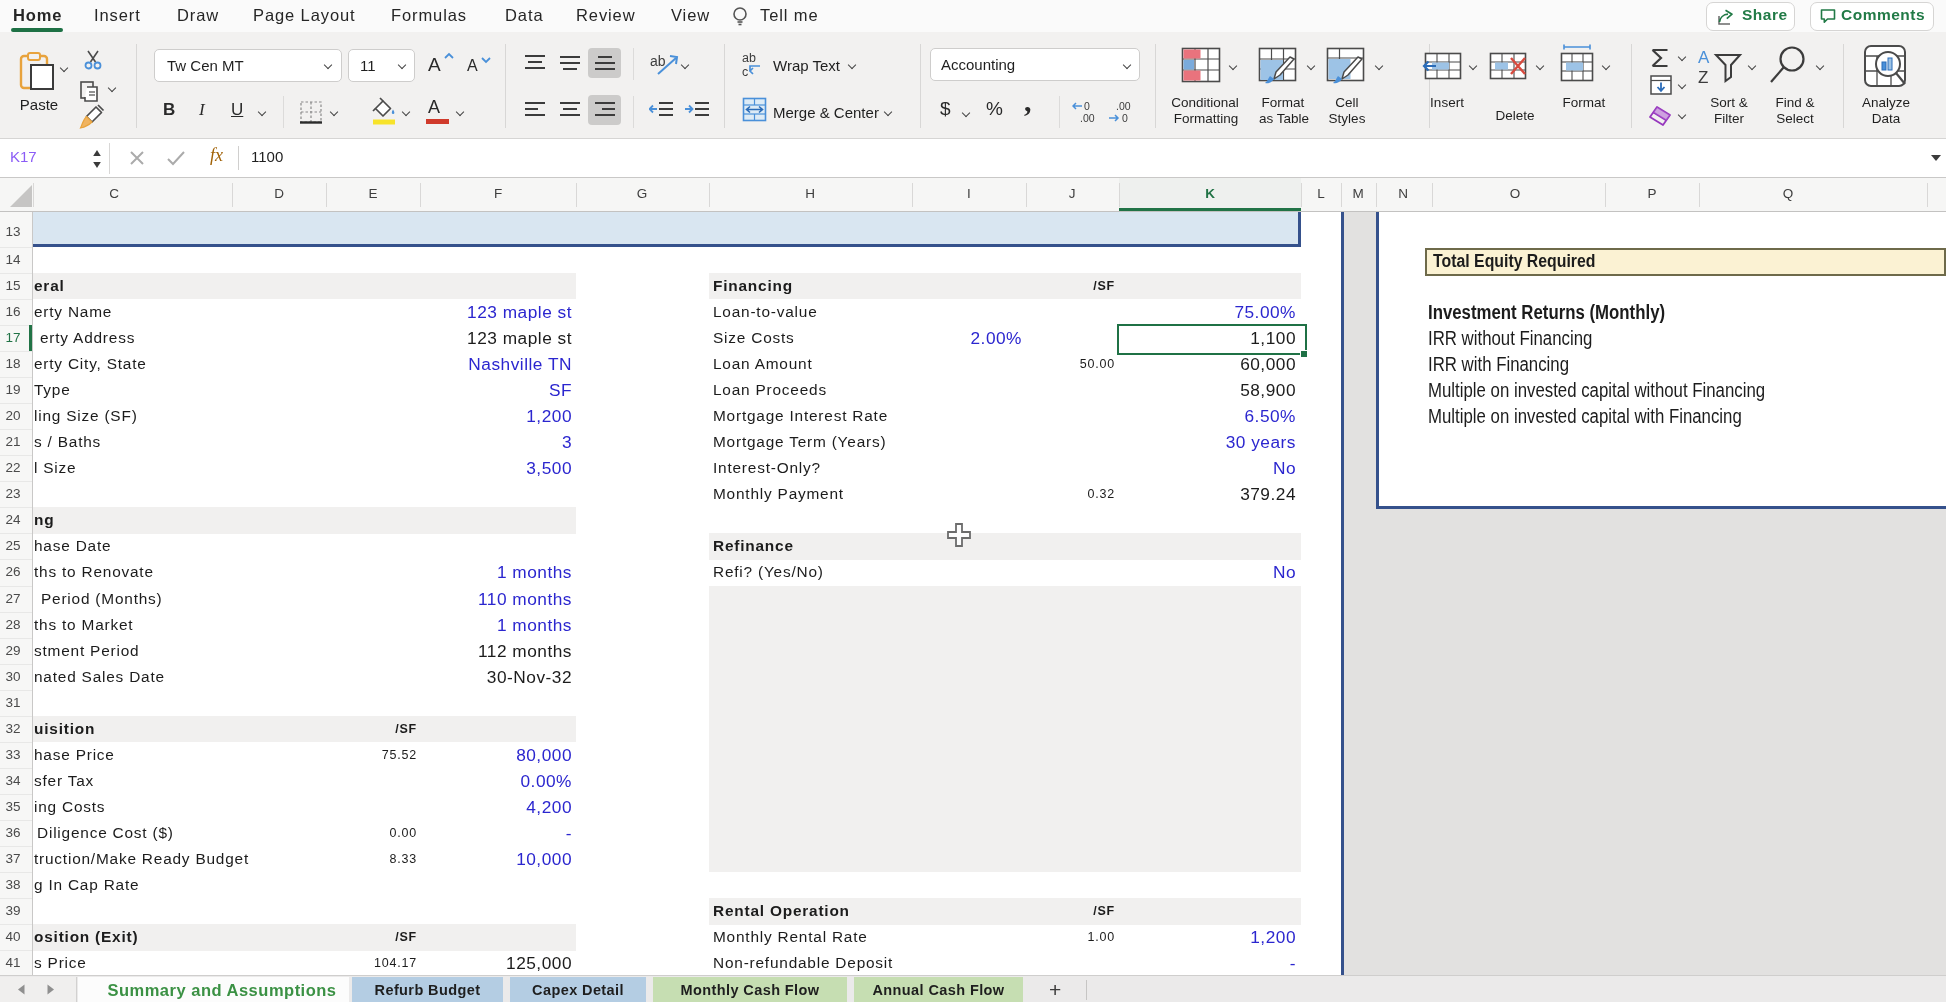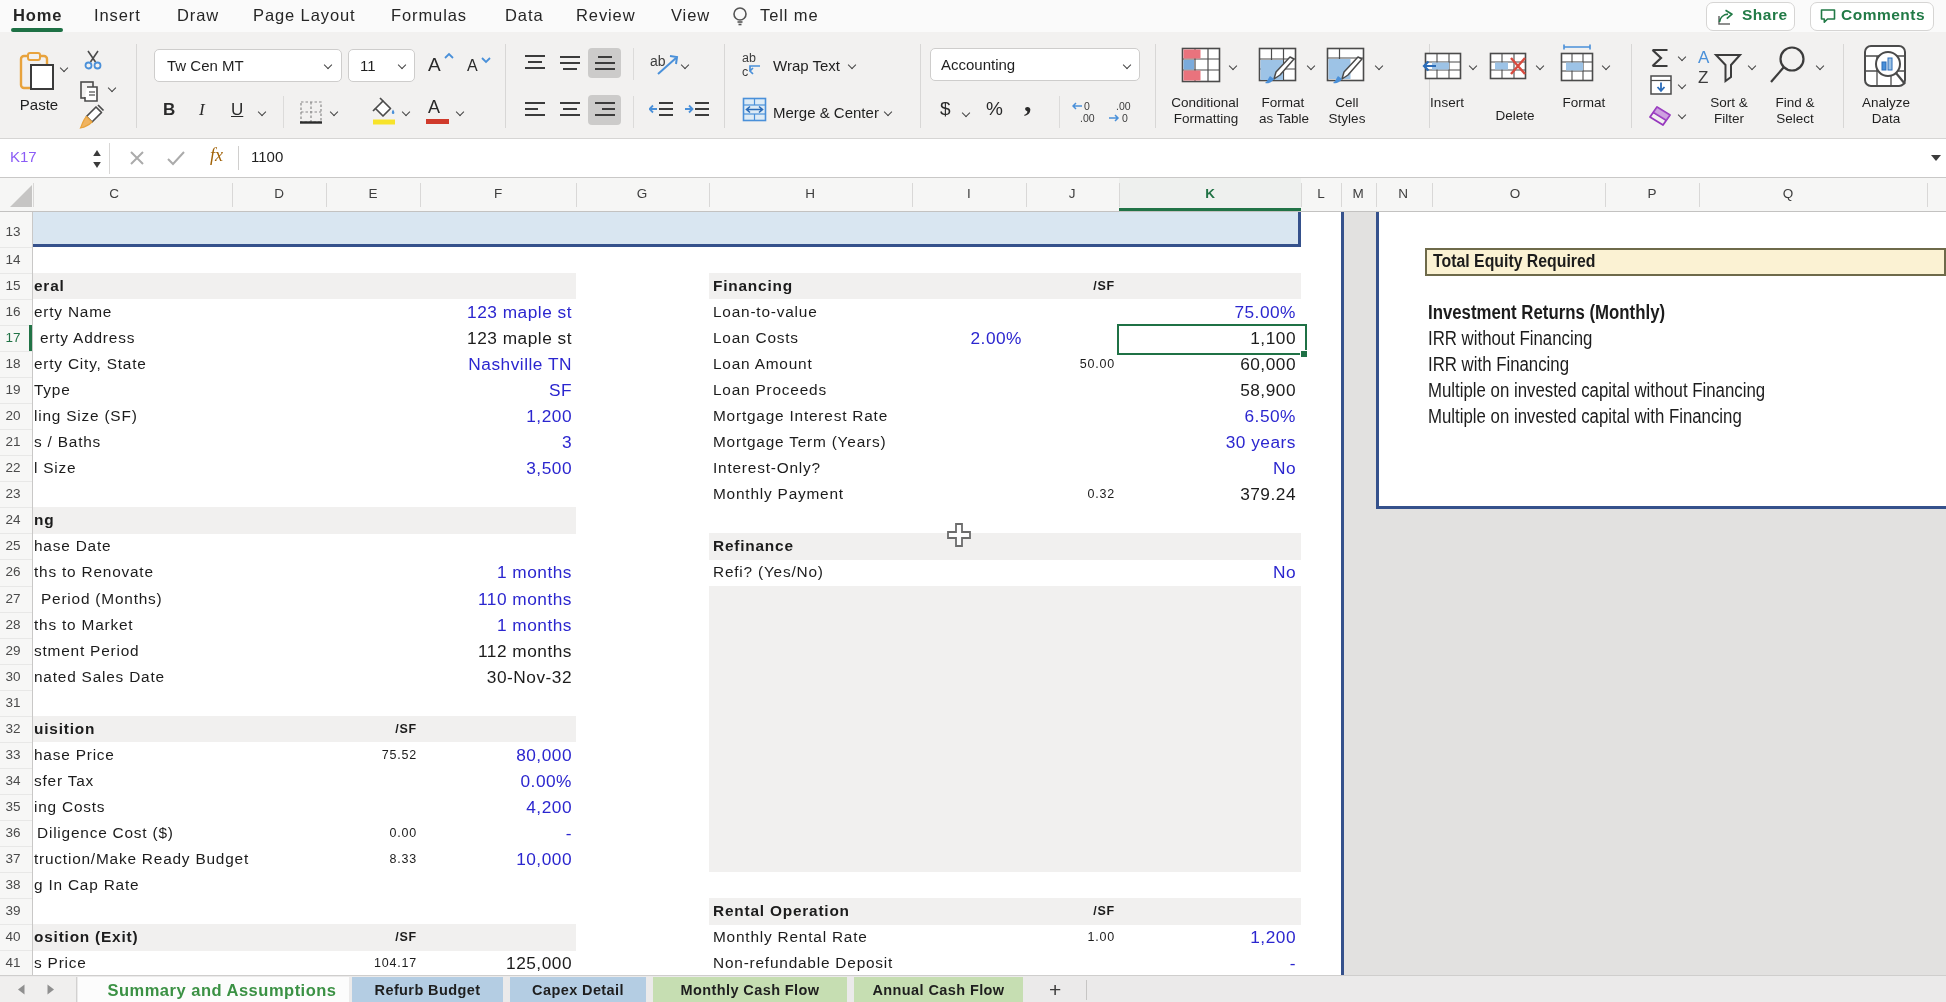--- a/index.html
+++ b/index.html
@@ -501,21 +501,21 @@
     <div class="row ct fv val blue" style="top:608px;">-</div>
     <div class="row ct ev sm" style="top:634px;">8.33</div>
     <div class="row ct fv val blue" style="top:634px;">10,000</div>
     <div class="row ct ev sm bold" style="top:712px;">/SF</div>
     <div class="row ct ev sm" style="top:738px;">104.17</div>
     <div class="row ct fv val" style="top:738px;">125,000</div>
 
     <div class="row ct ml bold" style="top:61px;">Financing</div>
     <div class="row ct jv sm bold" style="top:61px;">/SF</div>
     <div class="row ct ml" style="top:87px;">Loan-to-value</div>
-    <div class="row ct ml" style="top:113px;">Loan Costs</div>
+    <div class="row ct ml" style="top:113px;">Size Costs</div>
     <div class="row ct ml" style="top:139px;">Loan Amount</div>
     <div class="row ct ml" style="top:165px;">Loan Proceeds</div>
     <div class="row ct ml" style="top:191px;">Mortgage Interest Rate</div>
     <div class="row ct ml" style="top:217px;">Mortgage Term (Years)</div>
     <div class="row ct ml" style="top:243px;">Interest-Only?</div>
     <div class="row ct ml" style="top:269px;">Monthly Payment</div>
     <div class="row ct ml bold" style="top:321px;">Refinance</div>
     <div class="row ct ml" style="top:347px;">Refi? (Yes/No)</div>
     <div class="row ct ml bold" style="top:686px;">Rental Operation</div>
     <div class="row ct jv sm bold" style="top:686px;">/SF</div>

